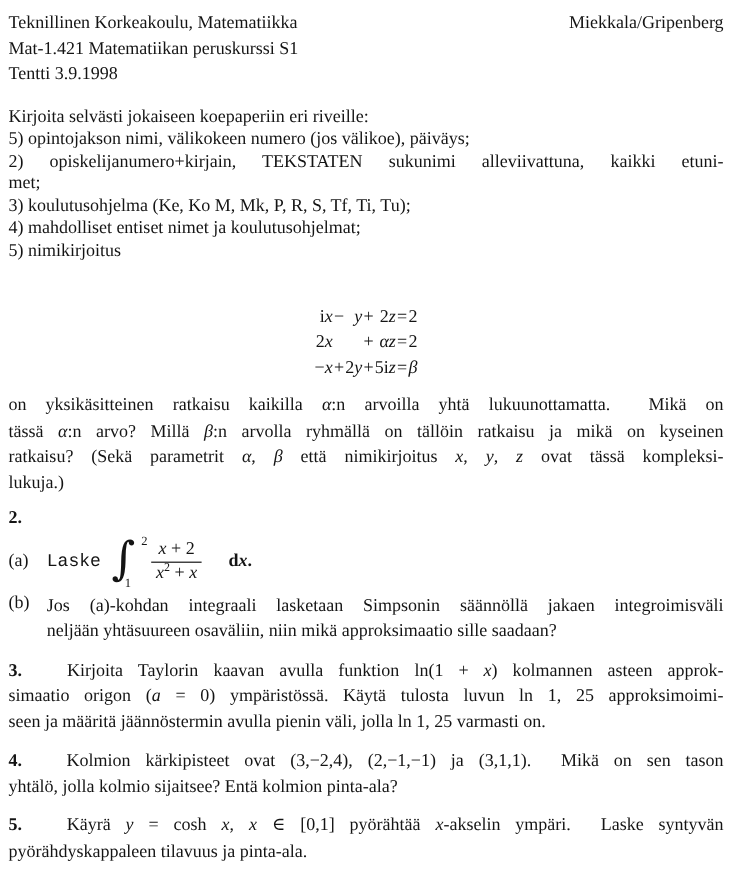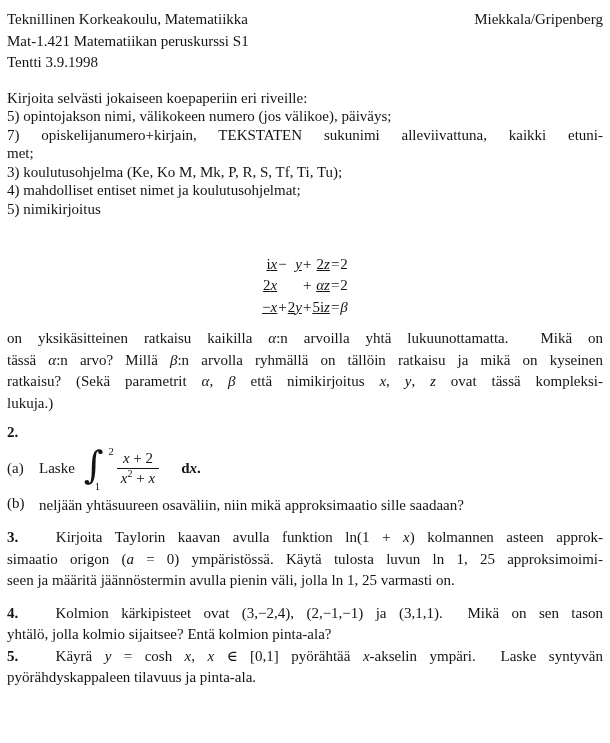--- a/index.html
+++ b/index.html
@@ -23,63 +23,63 @@
   .instructions { margin-bottom:35px; }
 
   .heading { margin-bottom:0; }
   .pnum { display:inline-block; margin-right:14px; }
 
   .eqs {
     width:max-content; margin:16px auto 10px auto;
     display:grid; grid-template-columns:repeat(7,auto);
     line-height:21.5px;
   }
-  .eqs .t { text-align:right;text-decoration:underline; }
+  .eqs .t { text-align:right; }
   .eqs .o { text-align:center; padding:0 1px; }
   .eqs .e { padding:0 1px; }
   .eqs .r { text-align:left; }
 
   .p1para { margin-bottom:8px; }
 
   .problem2 { margin-top:5px; margin-bottom:10px; }
   .aitem { display:flex; align-items:center; height:47px; margin:1px 0 3px 0; }
   .ilabel { width:32px; flex:none; }
-  .laske { margin-right:9px; }
+  .laske { margin-right:9px;font-family:Liberation Mono, monospace; }
   .intwrap { position:relative; display:inline-block; width:30px; height:46px; flex:none; }
   .intglyph { position:absolute; left:0; top:-3px; font-size:38px; line-height:46px; font-family:"DejaVu Serif",serif; }
   .intsup { position:absolute; right:0; top:1px; font-size:10.5px; }
   .intsub { position:absolute; left:11px; bottom:-1px; font-size:10.5px; }
   .frac { display:inline-block; vertical-align:middle; text-align:center; margin-left:3px; }
   .frac .num { display:block; padding:0 4px 1px 4px; border-bottom:1px solid #141414; }
   .frac .den { display:block; padding:1px 4px 0 4px; }
   .dxtail { margin-left:22px;font-weight:bold; }
   .bitem { display:flex; margin-top:2px; }
   .btext { flex:1; }
 
   .problem3 { margin-top:11px; margin-bottom:11px; }
-  .problem4 { }
+  .problem4 { margin-bottom:11px; }
 </style>
 </head>
 <body>
 
 <div class="page">
 
   <div class="header">
     <div>
       <div class="line">Teknillinen Korkeakoulu, Matematiikka</div>
       <div class="line">Mat-1.421 Matematiikan peruskurssi S1</div>
       <div class="line">Tentti 3.9.1998</div>
     </div>
     <div class="line">Miekkala/Gripenberg</div>
   </div>
 
   <div class="instructions">
     <div class="line">Kirjoita selvästi jokaiseen koepaperiin eri riveille:</div>
     <div class="line">5) opintojakson nimi, välikokeen numero (jos välikoe), päiväys;</div>
-    <div class="line just">7) opiskelijanumero+kirjain, TEKSTATEN sukunimi alleviivattuna, kaikki etuni-</div>
+    <div class="line just">2) opiskelijanumero+kirjain, TEKSTATEN sukunimi alleviivattuna, kaikki etuni-</div>
     <div class="line">met;</div>
     <div class="line">3) koulutusohjelma (Ke, Ko M, Mk, P, R, S, Tf, Ti, Tu);</div>
     <div class="line">4) mahdolliset entiset nimet ja koulutusohjelmat;</div>
     <div class="line">5) nimikirjoitus</div>
   </div>
 
   <div>
     <div class="eqs">
       <span class="t"><span>i</span><span class="it">x</span></span>
       <span class="o"><span>−</span></span>
@@ -123,20 +123,21 @@
       </span>
       <span class="frac">
         <span class="num"><span class="it">x</span><span> + 2</span></span>
         <span class="den"><span class="it">x</span><sup>2</sup><span> + </span><span class="it">x</span></span>
       </span>
       <span class="dxtail"><span>d</span><span class="it">x</span><span>.</span></span>
     </div>
     <div class="bitem">
       <span class="ilabel">(b)</span>
       <div class="btext">
+        <div class="line just">Jos (a)-kohdan integraali lasketaan Simpsonin säännöllä jakaen integroimisväli</div>
         <div class="line">neljään yhtäsuureen osaväliin, niin mikä approksimaatio sille saadaan?</div>
       </div>
     </div>
   </div>
 
   <div class="problem3">
     <div class="line just"><span class="bf">3.</span><span>&nbsp;&nbsp; Kirjoita Taylorin kaavan avulla funktion ln(1 + </span><span class="it">x</span><span>) kolmannen asteen approk-</span></div>
     <div class="line just"><span>simaatio origon (</span><span class="it">a</span><span> = 0) ympäristössä. Käytä tulosta luvun ln 1, 25 approksimoimi-</span></div>
     <div class="line"><span>seen ja määritä jäännöstermin avulla pienin väli, jolla ln 1, 25 varmasti on.</span></div>
   </div>

